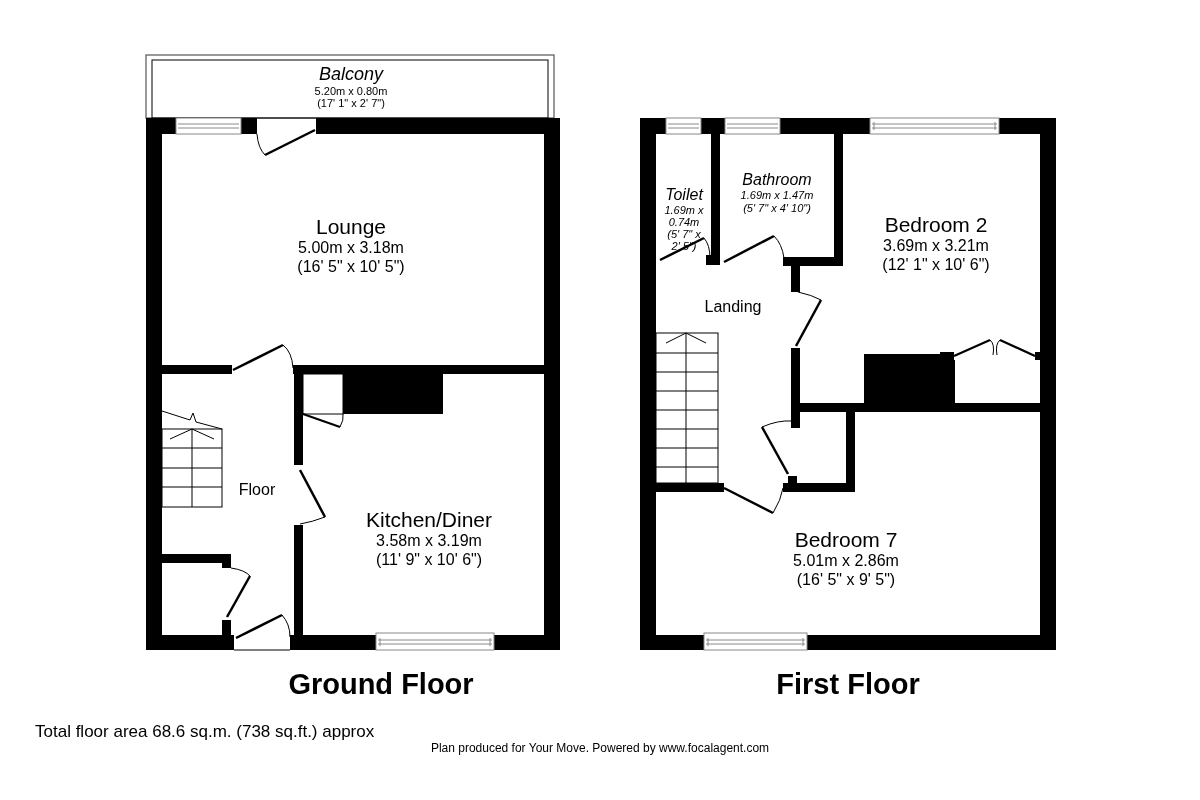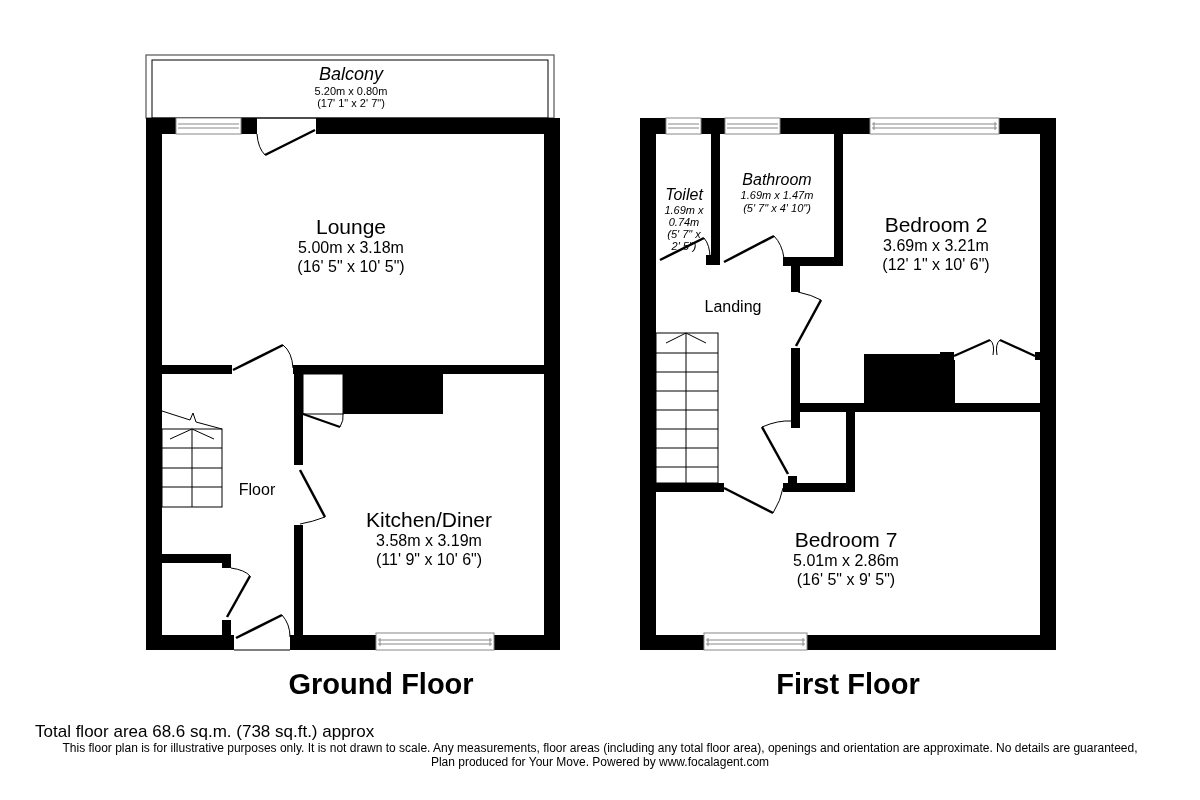--- a/index.html
+++ b/index.html
@@ -256,15 +256,14 @@
 <div class="lbl" style="left:846px; top:528px;">
   <div class="room-name-lg">Bedroom 7</div>
   <div class="room-dim-md">5.01m x 2.86m</div>
   <div class="room-dim-md">(16' 5" x 9' 5")</div>
 </div>
 
 <div class="floor-title" style="left:848px; top:668px;">First Floor</div>
 
 <div class="total">Total floor area 68.6 sq.m. (738 sq.ft.) approx</div>
 <div class="disclaimer">
-  <div>This floor plan is for illustrative purposes only. It is not drawn to scale. Any measurements, floor areas (including any total floor area), openings and orientation are approximate. No details are guaranteed,</div>
   <div>Plan produced for Your Move. Powered by www.focalagent.com</div>
 </div>
 
 </body></html>

